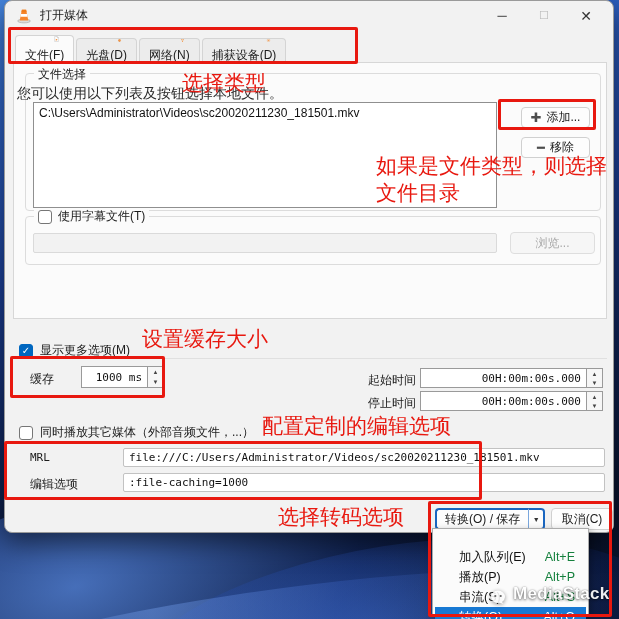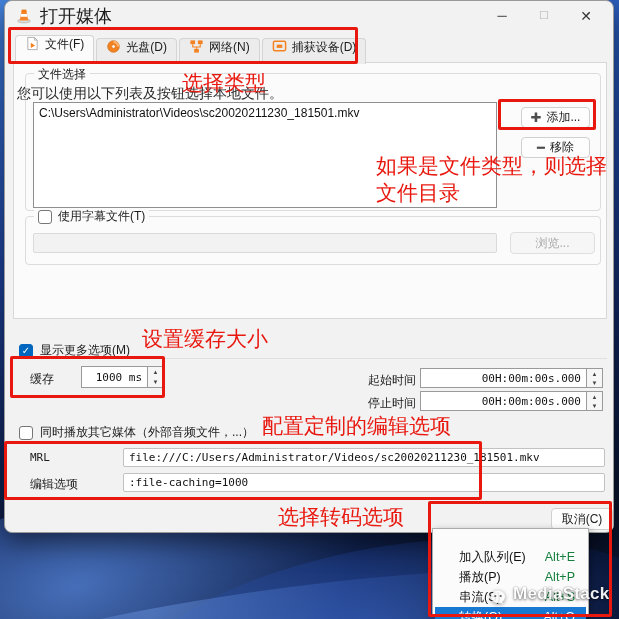--- a/index.html
+++ b/index.html
@@ -14,32 +14,32 @@
     border-radius:50%; background:radial-gradient(ellipse at 45% 40%,rgba(60,110,215,.6),rgba(20,50,140,.2) 60%,transparent 80%); }
   .wp-r3 { left:-40px; top:585px; width:700px; height:90px; transform:rotate(-7deg);
     background:linear-gradient(90deg,transparent,rgba(130,175,255,.35) 28%,rgba(70,115,220,.25) 55%,transparent 85%); border-radius:50%; }
 
   
   .dialog { position:absolute; left:4px; top:0; width:610px; height:533px;
     background:#f2f2f2; border:1px solid #9a9a9a; border-radius:8px;
     box-shadow:0 10px 26px rgba(0,0,0,.5); }
   .titlebar { position:absolute; left:0; top:0; width:100%; height:29px; display:flex; align-items:center; }
   .titlebar .app-icon { margin:0 8px 0 11px; width:16px; height:16px; }
-  .titlebar .title { font-size:18px; color:#1b1b1b; }
+  .titlebar .title { font-size:12px; color:#1b1b1b; }
   .win-btns { position:absolute; right:6px; top:0; height:29px; display:flex; }
   .win-btn { width:42px; height:29px; display:flex; align-items:center; justify-content:center;
     font-size:13px; color:#333; cursor:default; }
   .win-btn.max { color:#b5b5b5; font-size:11px; }
   .win-btn.close { font-size:14px; }
 
   
   .tabbar { position:absolute; left:10px; top:33px; height:29px; display:flex; align-items:flex-end; z-index:3; }
-  .tab { display:flex; align-items:flex-start; gap:5px; padding:0 9px; height:26px;
+  .tab { display:flex; align-items:flex-end; gap:5px; padding:0 9px; height:26px;
     border:1px solid #d4d4d4; border-bottom:none; border-radius:4px 4px 0 0; background:#ececec;
-    font-size:12px; color:#1b1b1b; margin-right:2px; position:relative; top:1px; }
+    font-size:12px; color:#1b1b1b; margin-right:2px; position:relative; top:1px;flex-direction:column; }
   .tab.selected { background:#fbfbfb; height:29px; top:1px; z-index:4; }
   .tab svg { width:15px; height:15px; }
 
   .tabpage { position:absolute; left:8px; top:61px; width:594px; height:257px;
     background:#fbfbfb; border:1px solid #d7d7d7; }
 
   .groupbox { position:absolute; border:1px solid #dcdcdc; border-radius:4px; }
   .gb-files { left:20px; top:72px; width:576px; height:138px; }
   .gb-legend { position:absolute; left:8px; top:-8px; background:#fbfbfb; padding:0 4px; font-size:12px; color:#1b1b1b; }
   .file-desc { position:absolute; left:12px; top:84px; font-size:14px; color:#2a2a2a; }
@@ -241,20 +241,24 @@
     <div class="cb-row row-playother">
       <span class="cb"></span>
       <span>同时播放其它媒体（外部音频文件，...）</span>
     </div>
 
     <span class="lbl" style="left:25px; top:450px; font-family:'DejaVu Sans Mono',monospace; font-size:11px;">MRL</span>
     <input class="mono-input" style="left: 118px; top: 447px; width: 482px; height: 19px;" readonly="" value="file:///C:/Users/Administrator/Videos/sc20020211230_181501.mkv">
     <span class="lbl" style="left:25px; top:475px;">编辑选项</span>
     <input class="mono-input" style="left: 118px; top: 472px; width: 482px; height: 19px;" readonly="" value=":file-caching=1000">
 
+    <div class="split-btn">
+      <div class="split-main">转换(O) / 保存</div>
+      <div class="split-arrow">▼</div>
+    </div>
     <div class="btn btn-cancel">取消(C)</div>
   </div>
 
   <div class="menu">
     <div class="menu-item">
       <span>加入队列(E)</span>
       <span class="shortcut">Alt+E</span>
     </div>
     <div class="menu-item">
       <span>播放(P)</span>

